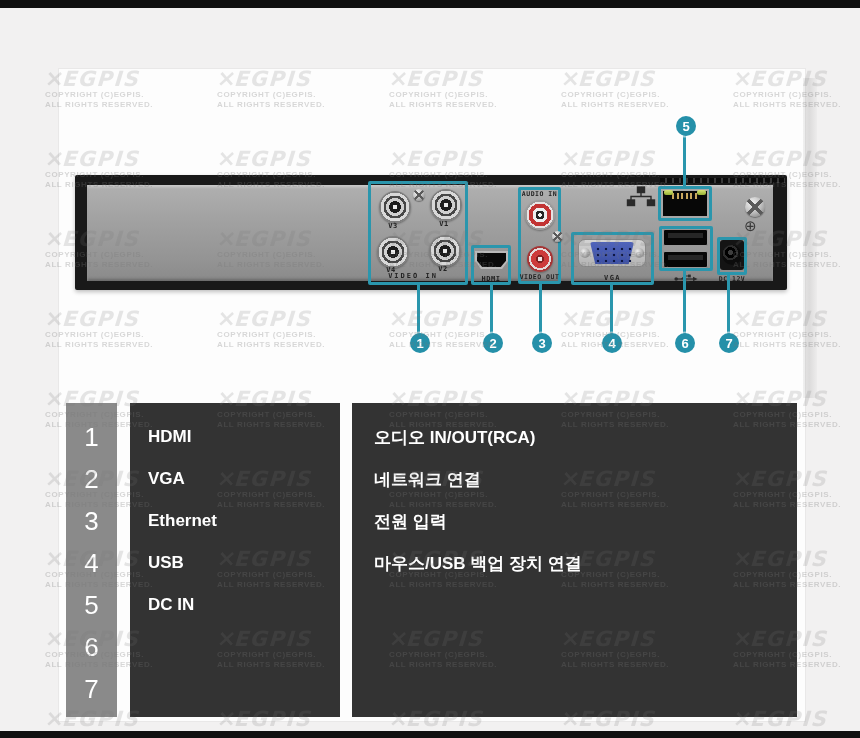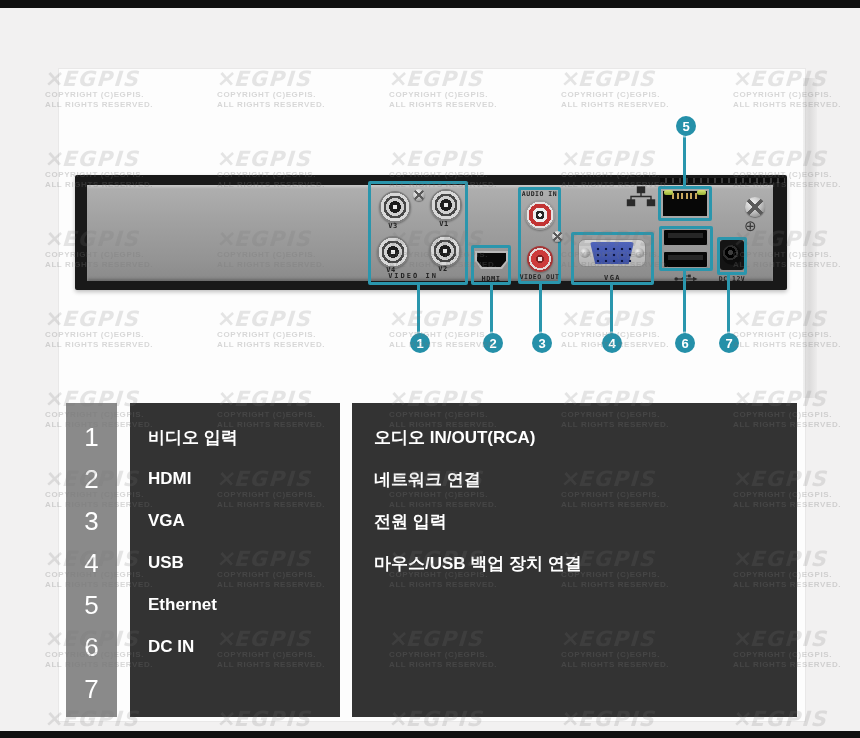--- a/index.html
+++ b/index.html
@@ -257,25 +257,24 @@
   <div class="tcol nums">
     <div class="tcell">1</div>
     <div class="tcell">2</div>
     <div class="tcell">3</div>
     <div class="tcell">4</div>
     <div class="tcell">5</div>
     <div class="tcell">6</div>
     <div class="tcell">7</div>
   </div>
   <div class="tcol labels">
-    <div class="tcell">비디오 입력</div>
     <div class="tcell">HDMI</div>
     <div class="tcell">VGA</div>
+    <div class="tcell">Ethernet</div>
     <div class="tcell">USB</div>
-    <div class="tcell">Ethernet</div>
     <div class="tcell">DC IN</div>
   </div>
   <div class="tcol descs">
     <div class="tcell">오디오 IN/OUT(RCA)</div>
     <div class="tcell">네트워크 연결</div>
     <div class="tcell">전원 입력</div>
     <div class="tcell">마우스/USB 백업 장치 연결</div>
   </div>
 
   <div id="watermark">

